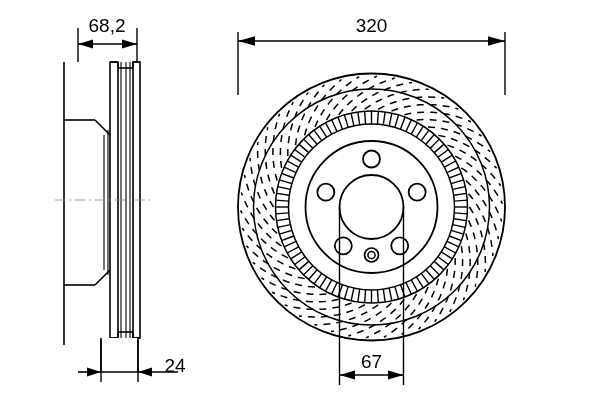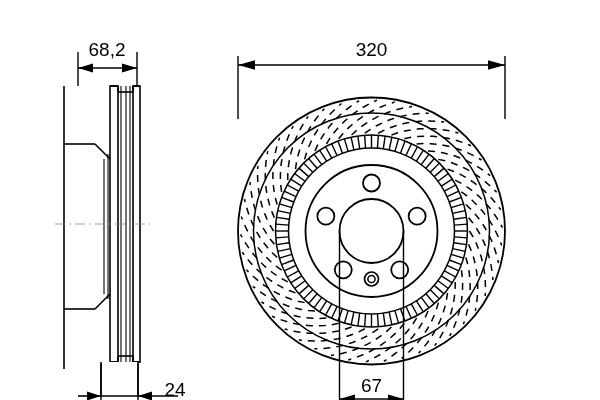--- a/index.html
+++ b/index.html
@@ -1,18 +1,18 @@
 <!DOCTYPE html>
 <html><head>
 <meta charset="utf-8">
 <style>
   html,body{margin:0;padding:0;background:#ffffff;}
   body{width:600px;height:400px;overflow:hidden;
        font-family:"Liberation Sans",sans-serif;color:#000;}
-  #stage{position:relative;width:600px;height:376px;background:#d946ef;margin-top:24px;}
+  #stage{position:relative;width:600px;height:376px;background:#d946ef;}
   svg{display:block;}
   .dimtext{font-family:"Liberation Sans",sans-serif;font-size:19px;fill:#000;}
 </style>
 </head>
 <body>
 
 <div id="stage">
 
 <svg width="600" height="400" viewBox="0 0 600 400">
   <rect x="0" y="0" width="600" height="400" fill="#ffffff"></rect>

